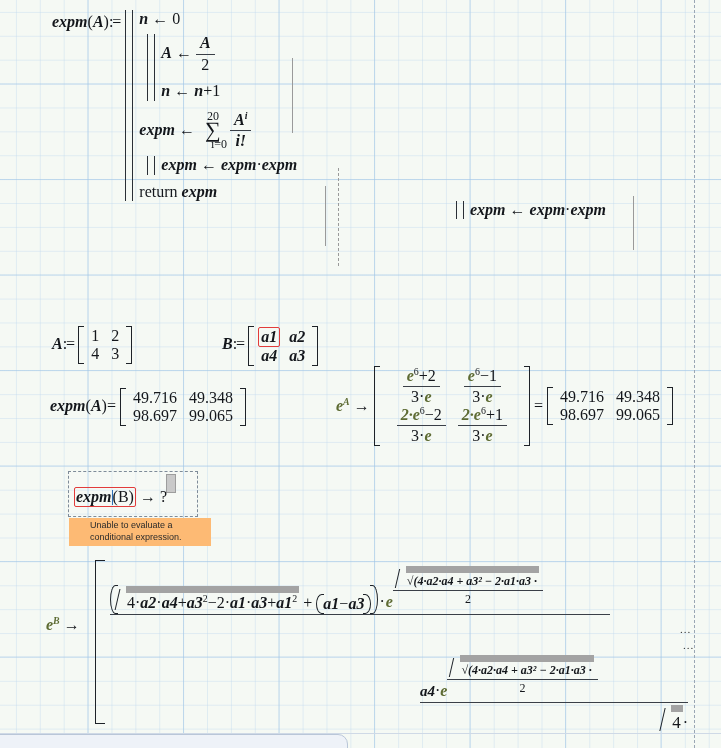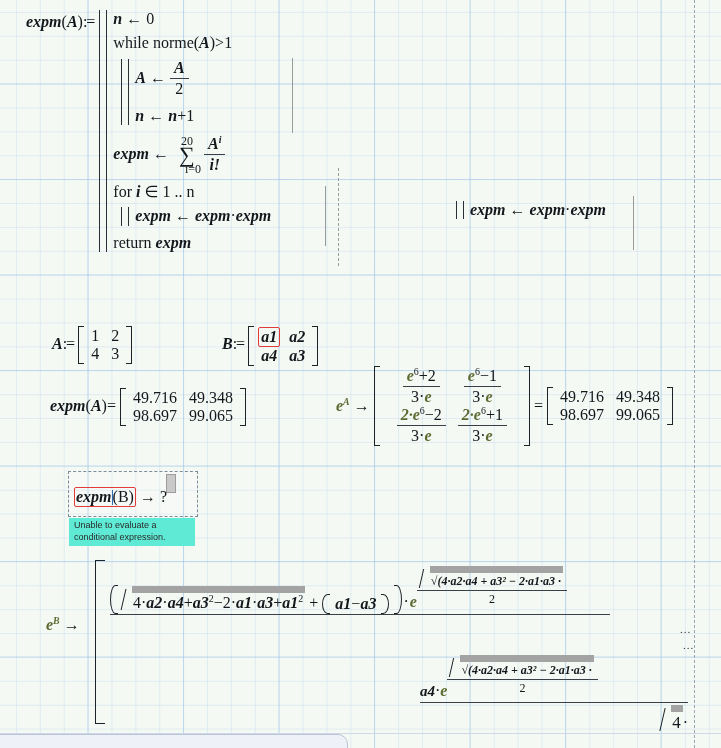--- a/index.html
+++ b/index.html
@@ -54,21 +54,21 @@
 
   
   .brk{display:inline-block;position:relative;padding:1px 7px;vertical-align:middle;}
   .brk:before,.brk:after{
     content:"";position:absolute;top:0;bottom:0;width:5px;
     border-top:1.4px solid #1d2228;border-bottom:1.4px solid #1d2228;
   }
   .brk:before{left:0;border-left:1.4px solid #1d2228;}
   .brk:after{right:0;border-right:1.4px solid #1d2228;}
 
-  .paren{display:inline-block;position:relative;padding:0 13px;vertical-align:middle;}
+  .paren{display:inline-block;position:relative;padding:0 7px;vertical-align:middle;}
   .paren>.pl,.paren>.pr{
     position:absolute;top:-1px;bottom:-1px;width:7px;
     border:1.3px solid #1d2228;
   }
   .paren>.pl{left:0;border-right:0;border-radius:70% 0 0 70%/50% 0 0 50%;}
   .paren>.pr{right:0;border-left:0;border-radius:0 70% 70% 0/0 50% 50% 0;}
 
   
   table.mat{border-collapse:collapse;display:inline-table;vertical-align:middle;}
   table.mat td{padding:0 6px;text-align:center;white-space:nowrap;}
@@ -85,23 +85,23 @@
   
   .sel-box{
     position:absolute;border:1px dashed #7e8b99;background:rgba(255,255,255,.12);
   }
   .red-box{
     border:1.6px solid #e23b3b;border-radius:2px;padding:0 2px;
     display:inline-block;line-height:1.1;
   }
   .caret{display:inline-block;width:1px;height:15px;background:#2f6fb5;vertical-align:-3px;}
   .err-tip{
-    position:absolute;background:#5eead4;color:#2b2b2b;
+    position:absolute;background:#fdba74;color:#2b2b2b;
     font-family:"Liberation Sans", sans-serif;font-size:9px;line-height:11.5px;
-    padding:2px 4px 3px 5px;white-space:pre-line;
+    padding:2px 4px 3px 21px;white-space:pre-line;
   }
   .drag-handle{
     position:absolute;width:8px;height:17px;background:#c9c9c9;
     border:1px solid #9d9d9d;
   }
   
   .bigbrk-l{
     position:absolute;width:9px;
     border-left:1.7px solid #1d2228;
     border-top:1.7px solid #1d2228;
@@ -118,38 +118,34 @@
   #bottom-rule{position:absolute;left:0;right:0;bottom:14px;height:1px;background:#cfd9e6;}
 </style>
 </head>
 <body>
 
 <div id="grid"></div>
 <div id="margin-line"></div>
 
 <div class="region math" style="left:26px;top:10px;">
   <div style="display:flex;align-items:flex-start;">
-    <div style="padding-top:3px;">
+    <div style="padding-top:3px;margin-left:26px;">
       <span class="ital">expm</span><span class="up">(</span><span class="ital">A</span><span class="up">)</span><span class="up" style="letter-spacing:-1px;">:=</span>
     </div>
 
     <div class="prog" style="margin-left:5px;">
       <div class="bar"></div>
       <div class="lines">
 
         <div class="ln">
           <span class="ital">n</span>
           <span class="up">←</span>
           <span class="up">0</span>
         </div>
 
-        <div class="ln">
-          <span class="up">while</span>
-          <span class="up">norme</span><span class="up">(</span><span class="ital">A</span><span class="up">)</span><span class="up">&gt;</span><span class="up">1</span>
-        </div>
 
         <div class="prog" style="margin-left:8px;">
           <div class="bar"></div>
           <div class="lines">
             <div class="ln">
               <span class="ital">A</span>
               <span class="up">←</span>
               <span class="frac">
                 <span class="num ital">A</span>
                 <span class="den up">2</span>
@@ -170,26 +166,20 @@
             <span class="up xsml" style="display:block;line-height:8px;">20</span>
             <span class="up" style="display:block;font-size:22px;line-height:20px;">∑</span>
             <span class="up xsml" style="display:block;line-height:8px;margin-left:12px;">i=0</span>
           </span>
           <span class="frac" style="margin-left:-1px;">
             <span class="num"><span class="ital">A</span><sup class="ital">i</sup></span>
             <span class="den ital">i!</span>
           </span>
         </div>
 
-        <div class="ln" style="margin-top:2px;">
-          <span class="up">for</span>
-          <span class="ital">i</span>
-          <span class="up">∈</span>
-          <span class="up">1 .. n</span>
-        </div>
 
         <div class="prog" style="margin-left:8px;">
           <div class="bar"></div>
           <div class="lines">
             <div class="ln">
               <span class="ital">expm</span>
               <span class="up">←</span>
               <span class="ital">expm</span><span class="up">·</span><span class="ital">expm</span>
             </div>
           </div>

